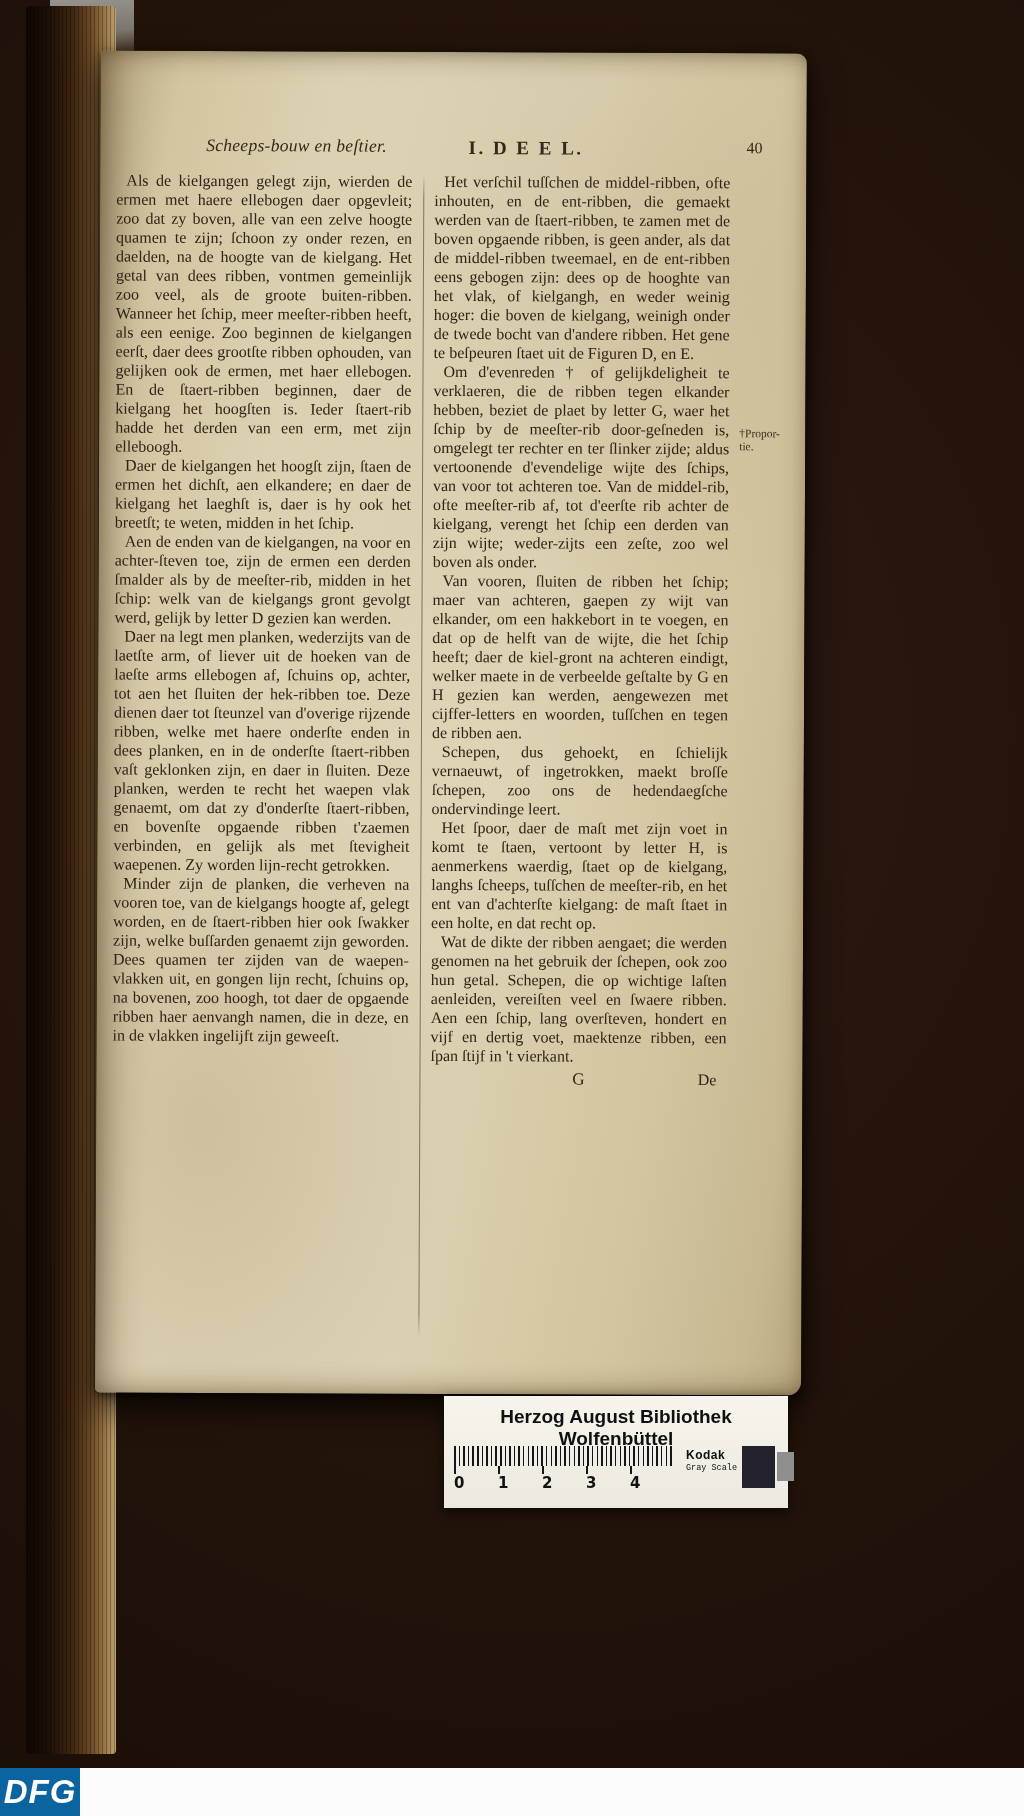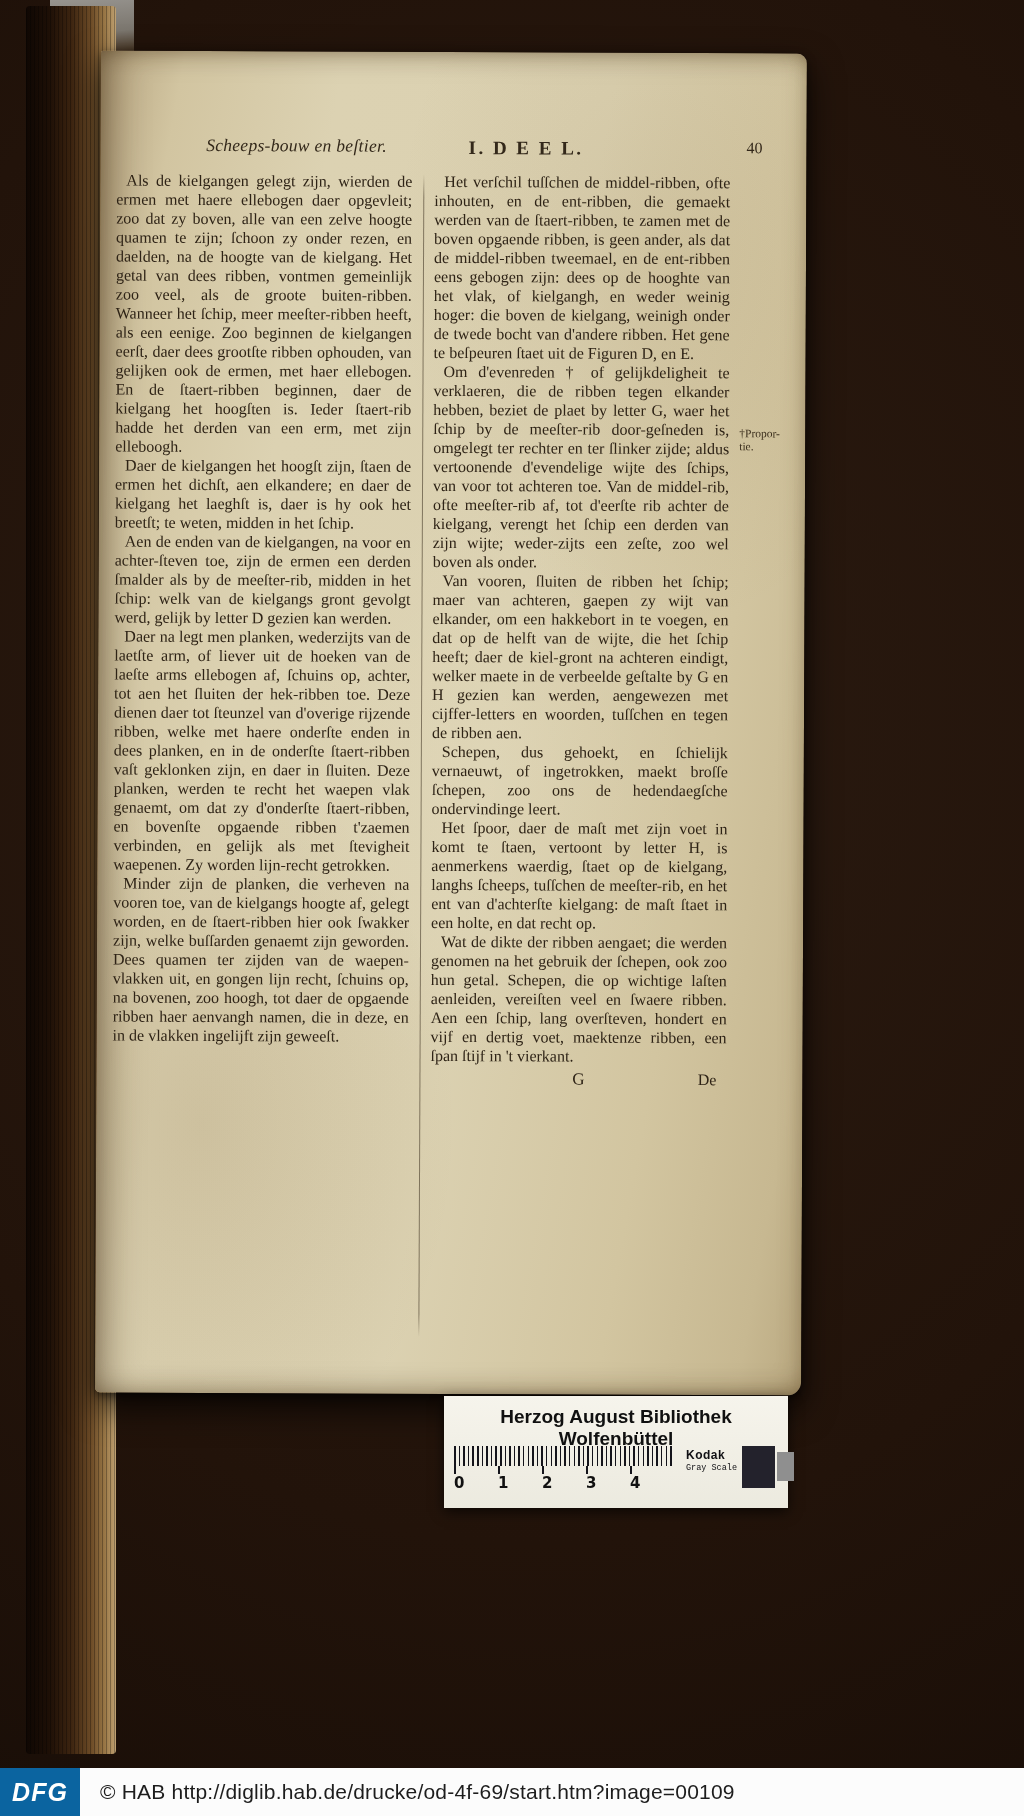--- a/index.html
+++ b/index.html
@@ -68,21 +68,21 @@
     font-family:"Liberation Sans","DejaVu Sans",sans-serif;color:#101014;}
   .kodak .brand{font-weight:bold;font-size:12px;letter-spacing:.5px;}
   .kodak .sub{font-size:8.5px;margin-top:1px;font-family:Liberation Mono, monospace;}
   .patch-dark{position:absolute;left:288px;top:4px;width:33px;height:42px;background:#23222c;}
   .patch-gray{position:absolute;left:323px;top:10px;width:17px;height:29px;background:#8f8f8f;}
 
   .footer{position:absolute;left:0;top:1768px;width:1024px;height:48px;background:#fcfcfc;
     display:flex;align-items:center;
     font-family:"Liberation Sans","DejaVu Sans",sans-serif;}
   .dfg{width:80px;height:48px;background:#0b64a0;color:#fff;display:flex;align-items:center;
-    justify-content:center;font-weight:bold;font-size:25px;letter-spacing:1px;font-style:italic;}
+    justify-content:center;font-weight:bold;font-size:33px;letter-spacing:1px;font-style:italic;}
   .copyright{margin-left:20px;font-size:21px;color:#1d1d1d;letter-spacing:.2px;}
 </style>
 </head>
 <body>
 
 <div class="scan-bg"></div>
 <div class="book-corner"></div>
 <div class="book-gutter"></div>
 
 <div class="page">
@@ -144,14 +144,13 @@
       <div class="brand">Kodak</div>
       <div class="sub">Gray Scale</div>
     </div>
     <div class="patch-dark"></div>
     <div class="patch-gray"></div>
   </div>
 </div>
 
 <div class="footer">
   <div class="dfg">DFG</div>
-  <div class="copyright">© HAB http://diglib.hab.de/drucke/od-4f-69/start.htm?image=00109</div>
 </div>
 
 </body></html>

